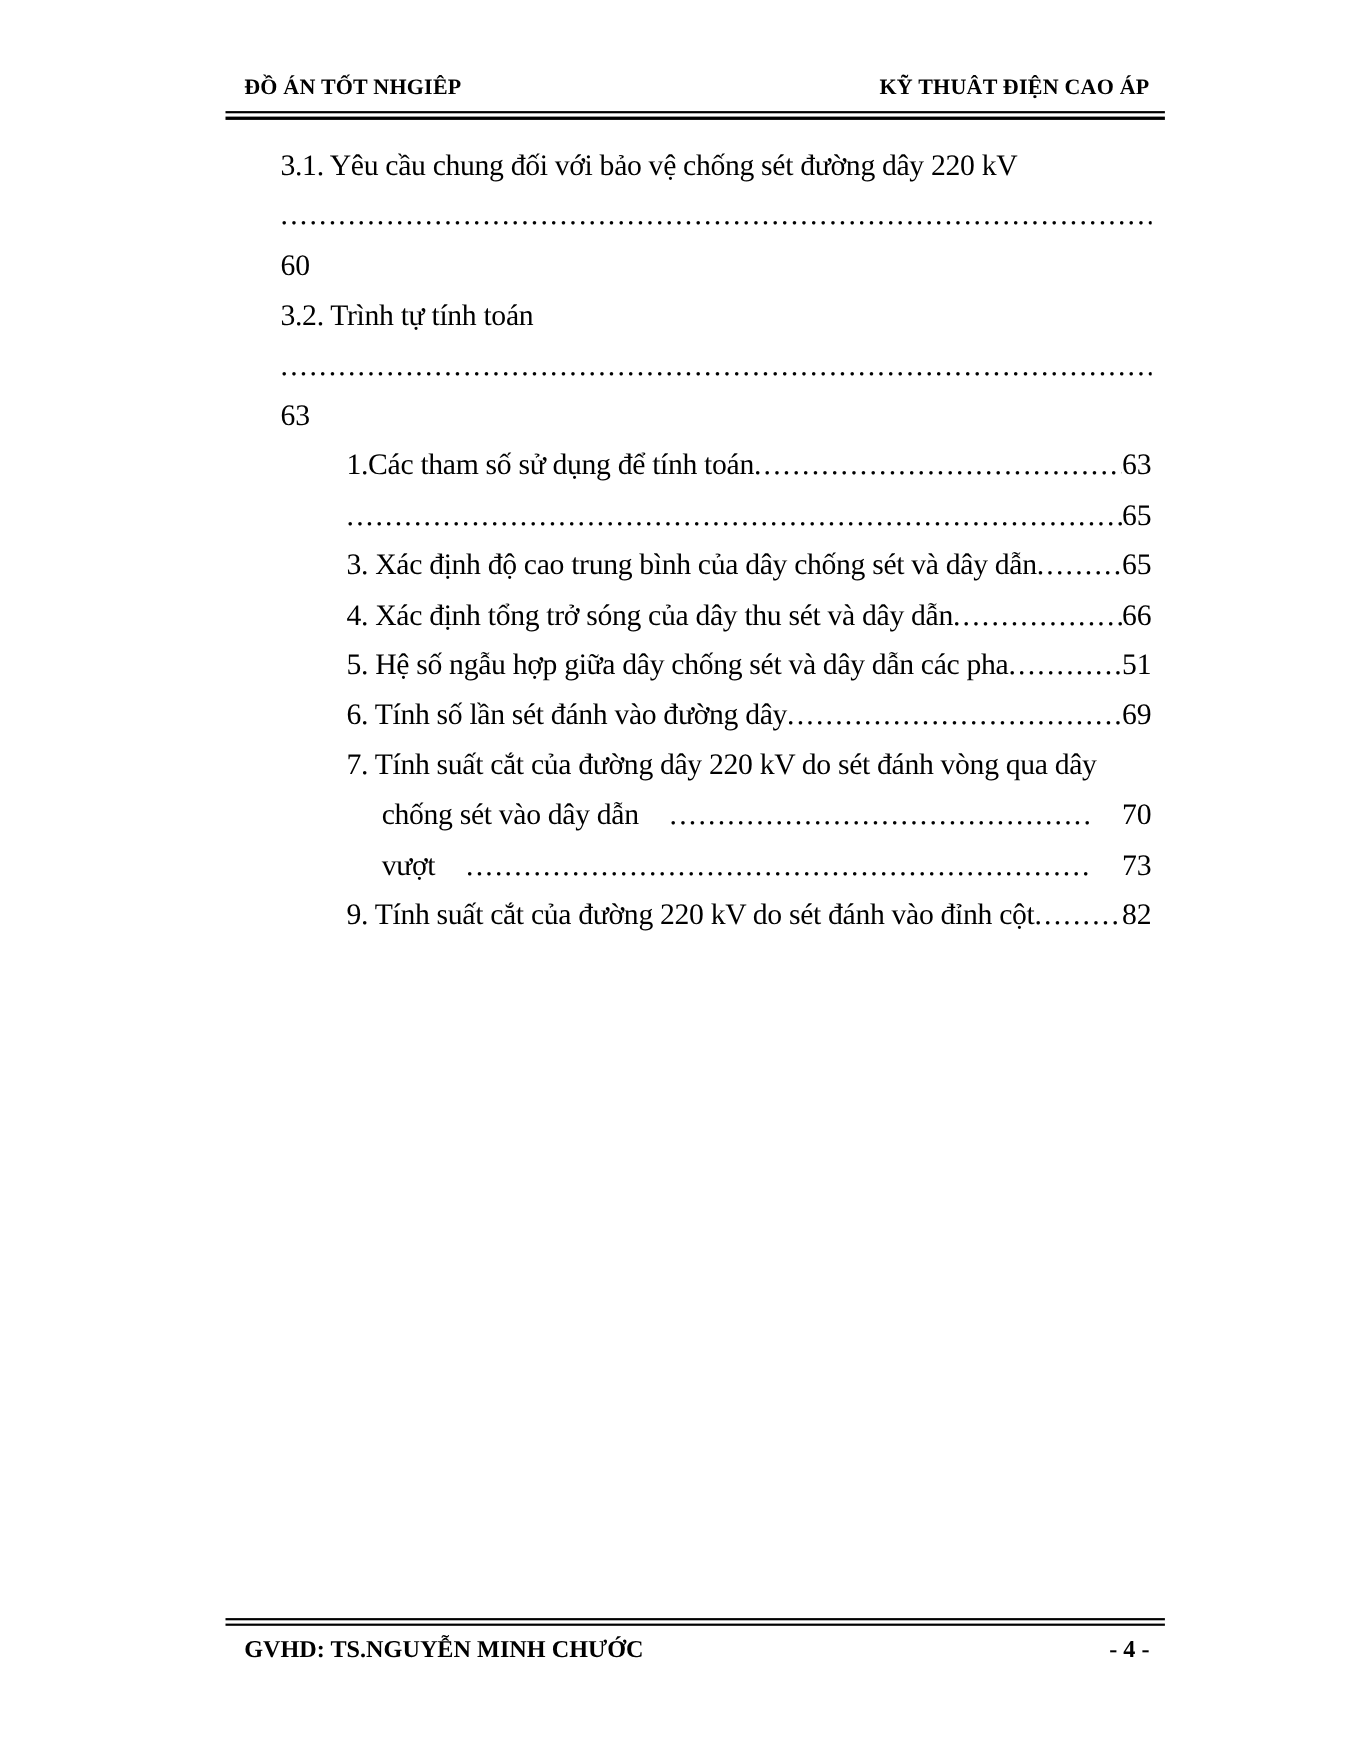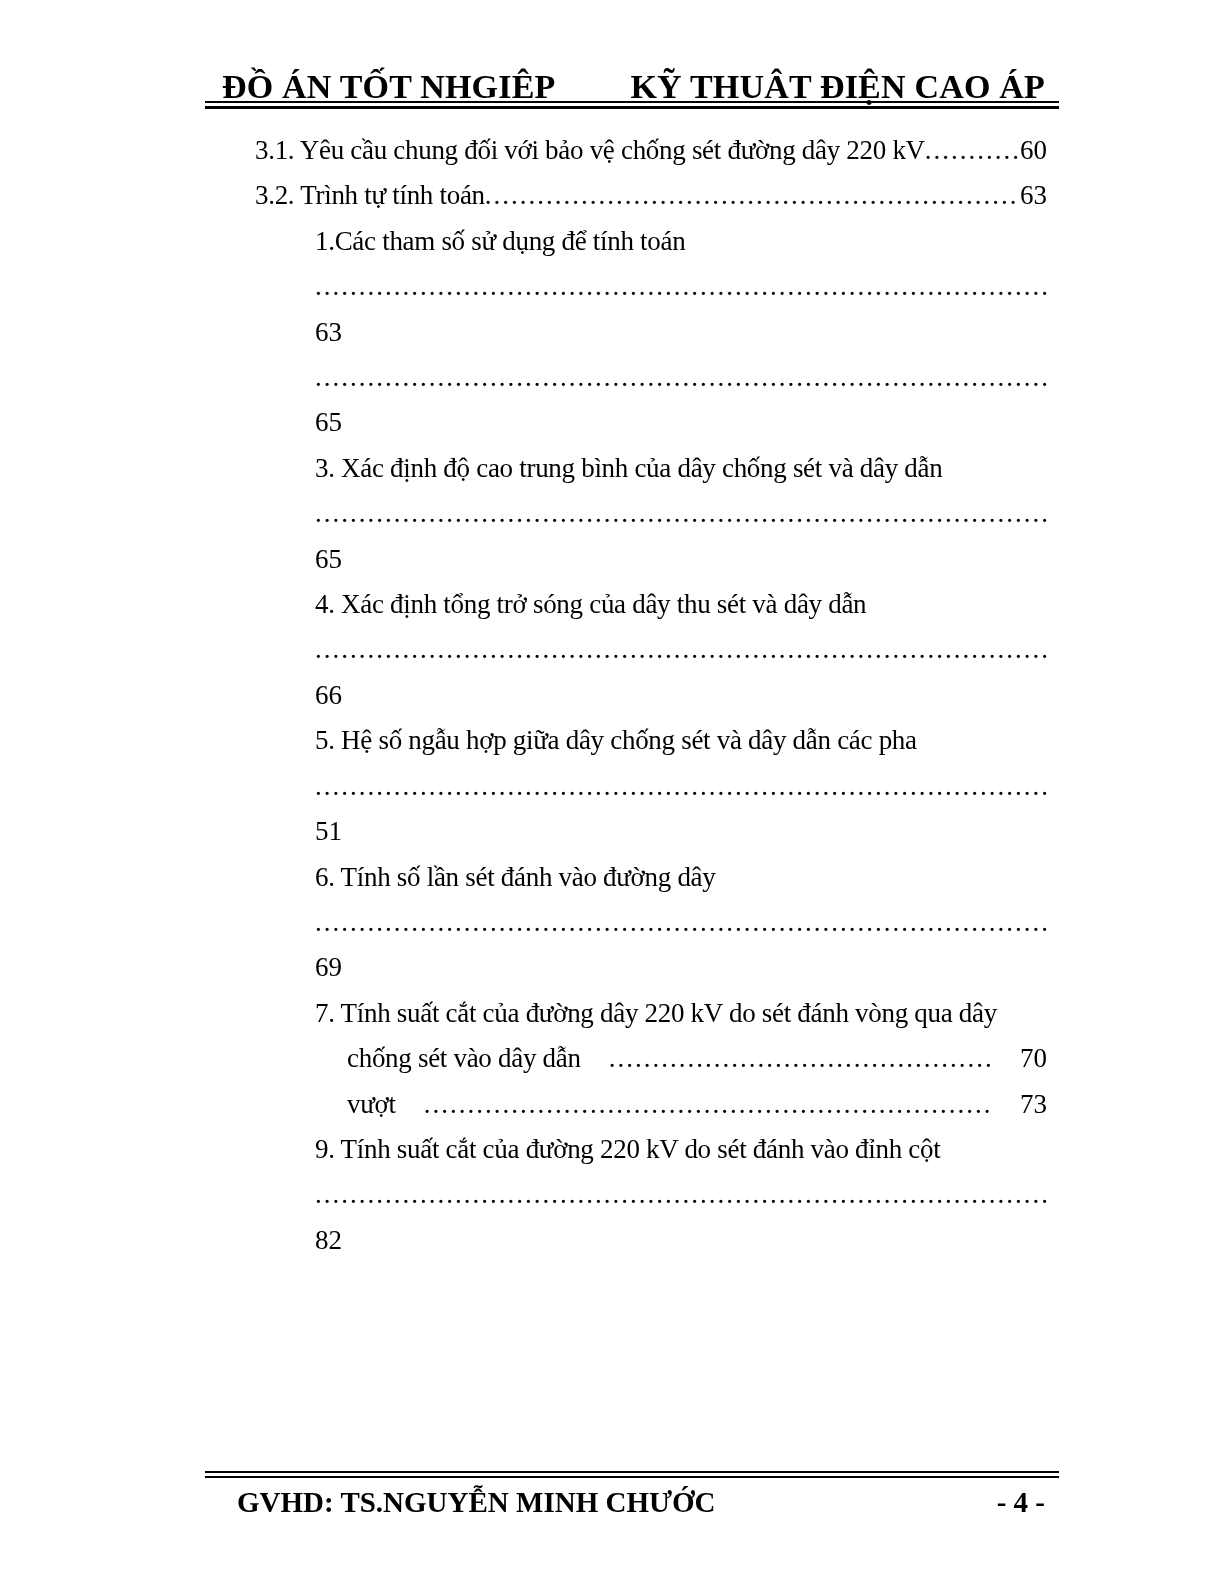--- a/index.html
+++ b/index.html
@@ -20,21 +20,21 @@
   
   .doc-header {
     position: absolute;
     left: 222px;
     right: 180px;
     top: 68px;
     display: flex;
     justify-content: space-between;
     align-items: baseline;
     font-weight: bold;
-    font-size: 34px;
+    font-size: 20px;
     letter-spacing: 0.2px;
     white-space: nowrap;
   }
   .header-rule {
     position: absolute;
     left: 205px;
     right: 166px;
     top: 101px;
     height: 3px;
     border-top: 2px solid #000;
@@ -63,22 +63,22 @@
   .toc-row .leader {
     flex: 1 1 auto;
     overflow: hidden;
     white-space: nowrap;
     letter-spacing: 2px;
     min-width: 0;
   }
   .toc-row .pagenum {
     flex: 0 0 auto;
   }
-  .ind0 { padding-left: 33px; }
-  .ind1 { padding-left: 93px; flex-direction: column; }
+  .ind0 { padding-left: 33px; flex-direction: column; }
+  .ind1 { padding-left: 93px; }
   .ind2 { padding-left: 125px; gap: 28px; }
 
   
   .footer-rule {
     position: absolute;
     left: 205px;
     right: 166px;
     top: 1471px;
     height: 3px;
     border-top: 2px solid #000;
@@ -86,23 +86,22 @@
   }
   .doc-footer {
     position: absolute;
     left: 222px;
     right: 180px;
     top: 1486px;
     display: flex;
     justify-content: space-between;
     align-items: baseline;
     font-weight: bold;
-    font-size: 29px;
+    font-size: 22px;
     white-space: nowrap;
-    margin-left: 15px;
   }
 </style>
 </head>
 <body>
 
 <div class="page">
 
   <div class="doc-header">
     <span>ĐỒ ÁN TỐT NHGIÊP</span>
     <span>KỸ THUÂT ĐIỆN CAO ÁP</span>

